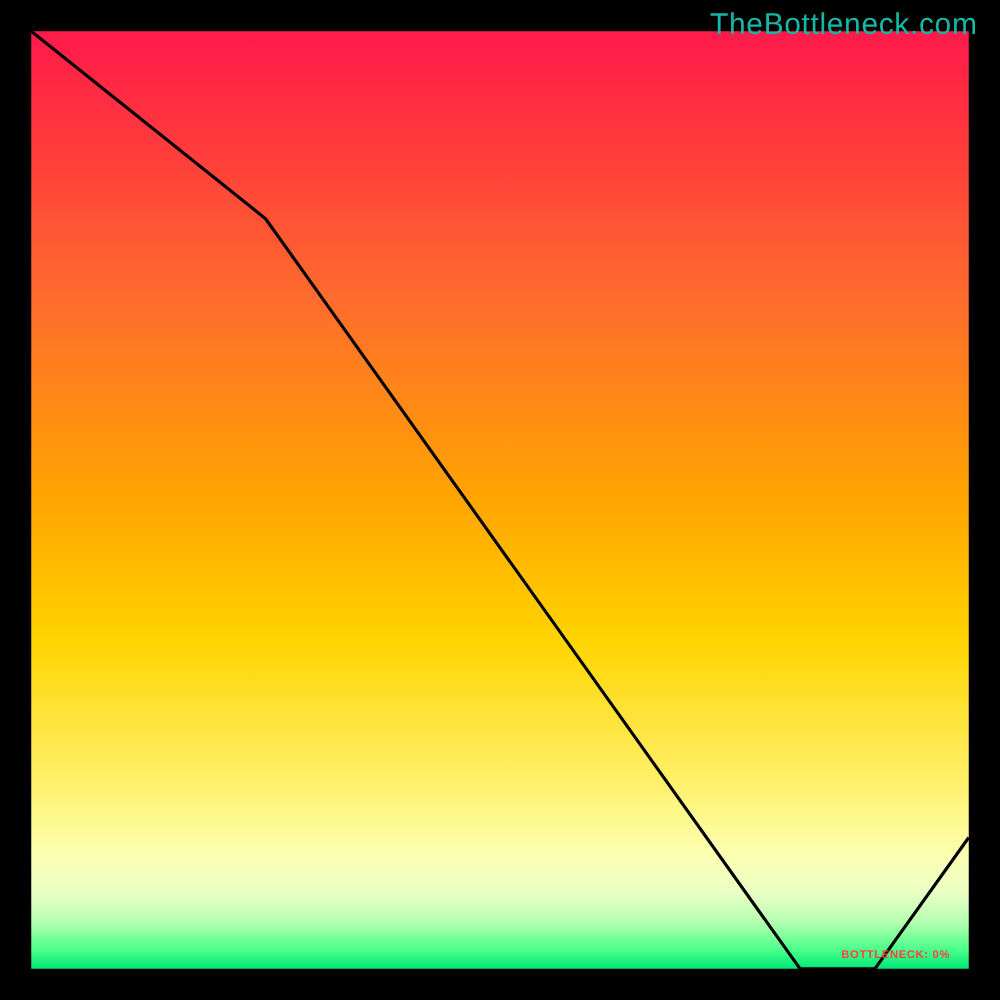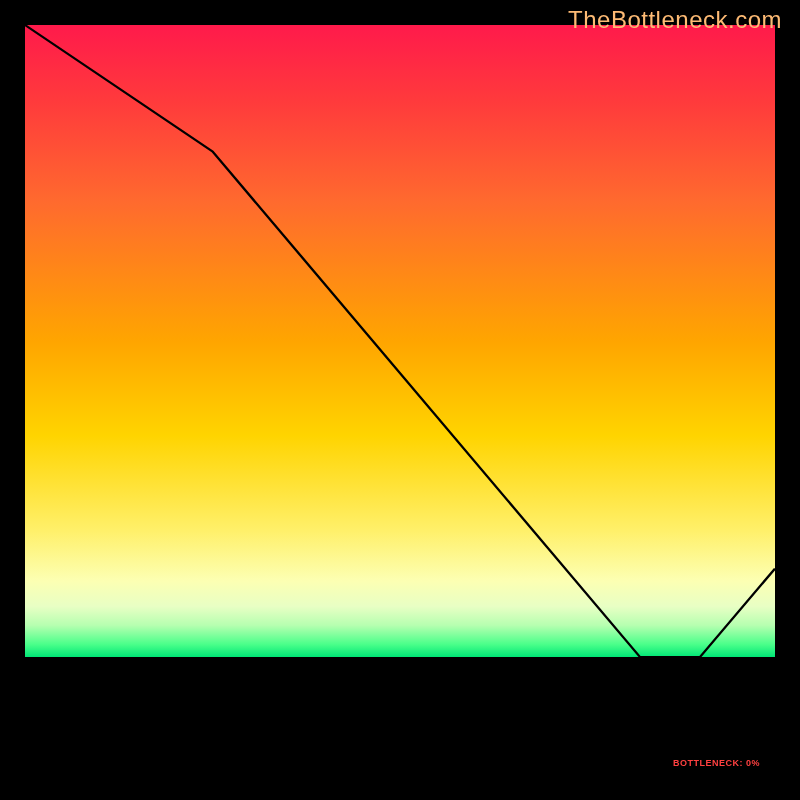--- a/index.html
+++ b/index.html
@@ -14,32 +14,32 @@
   .frame {
     position: relative;
     width: 800px;
     height: 800px;
     background: #000;
   }
   .watermark {
     position: absolute;
     top: 6px;
     right: 18px;
-    color: #fdba74;
+    color: #14b8a6;
     font-size: 24px;
     font-weight: 400;
     letter-spacing: 0.5px;
     z-index: 5;
   }
   .plot {
     position: absolute;
     left: 25px;
     top: 25px;
     width: 750px;
-    height: 632px;
+    height: 750px;
   }
   .gradient {
     position: absolute;
     left: 0; top: 0; width: 100%; height: 100%;
     
     background: linear-gradient(to bottom,
       #ff1a4b 0%,
       #ff3a3c 12%,
       #ff6a2e 28%,
       #ffa500 50%,

